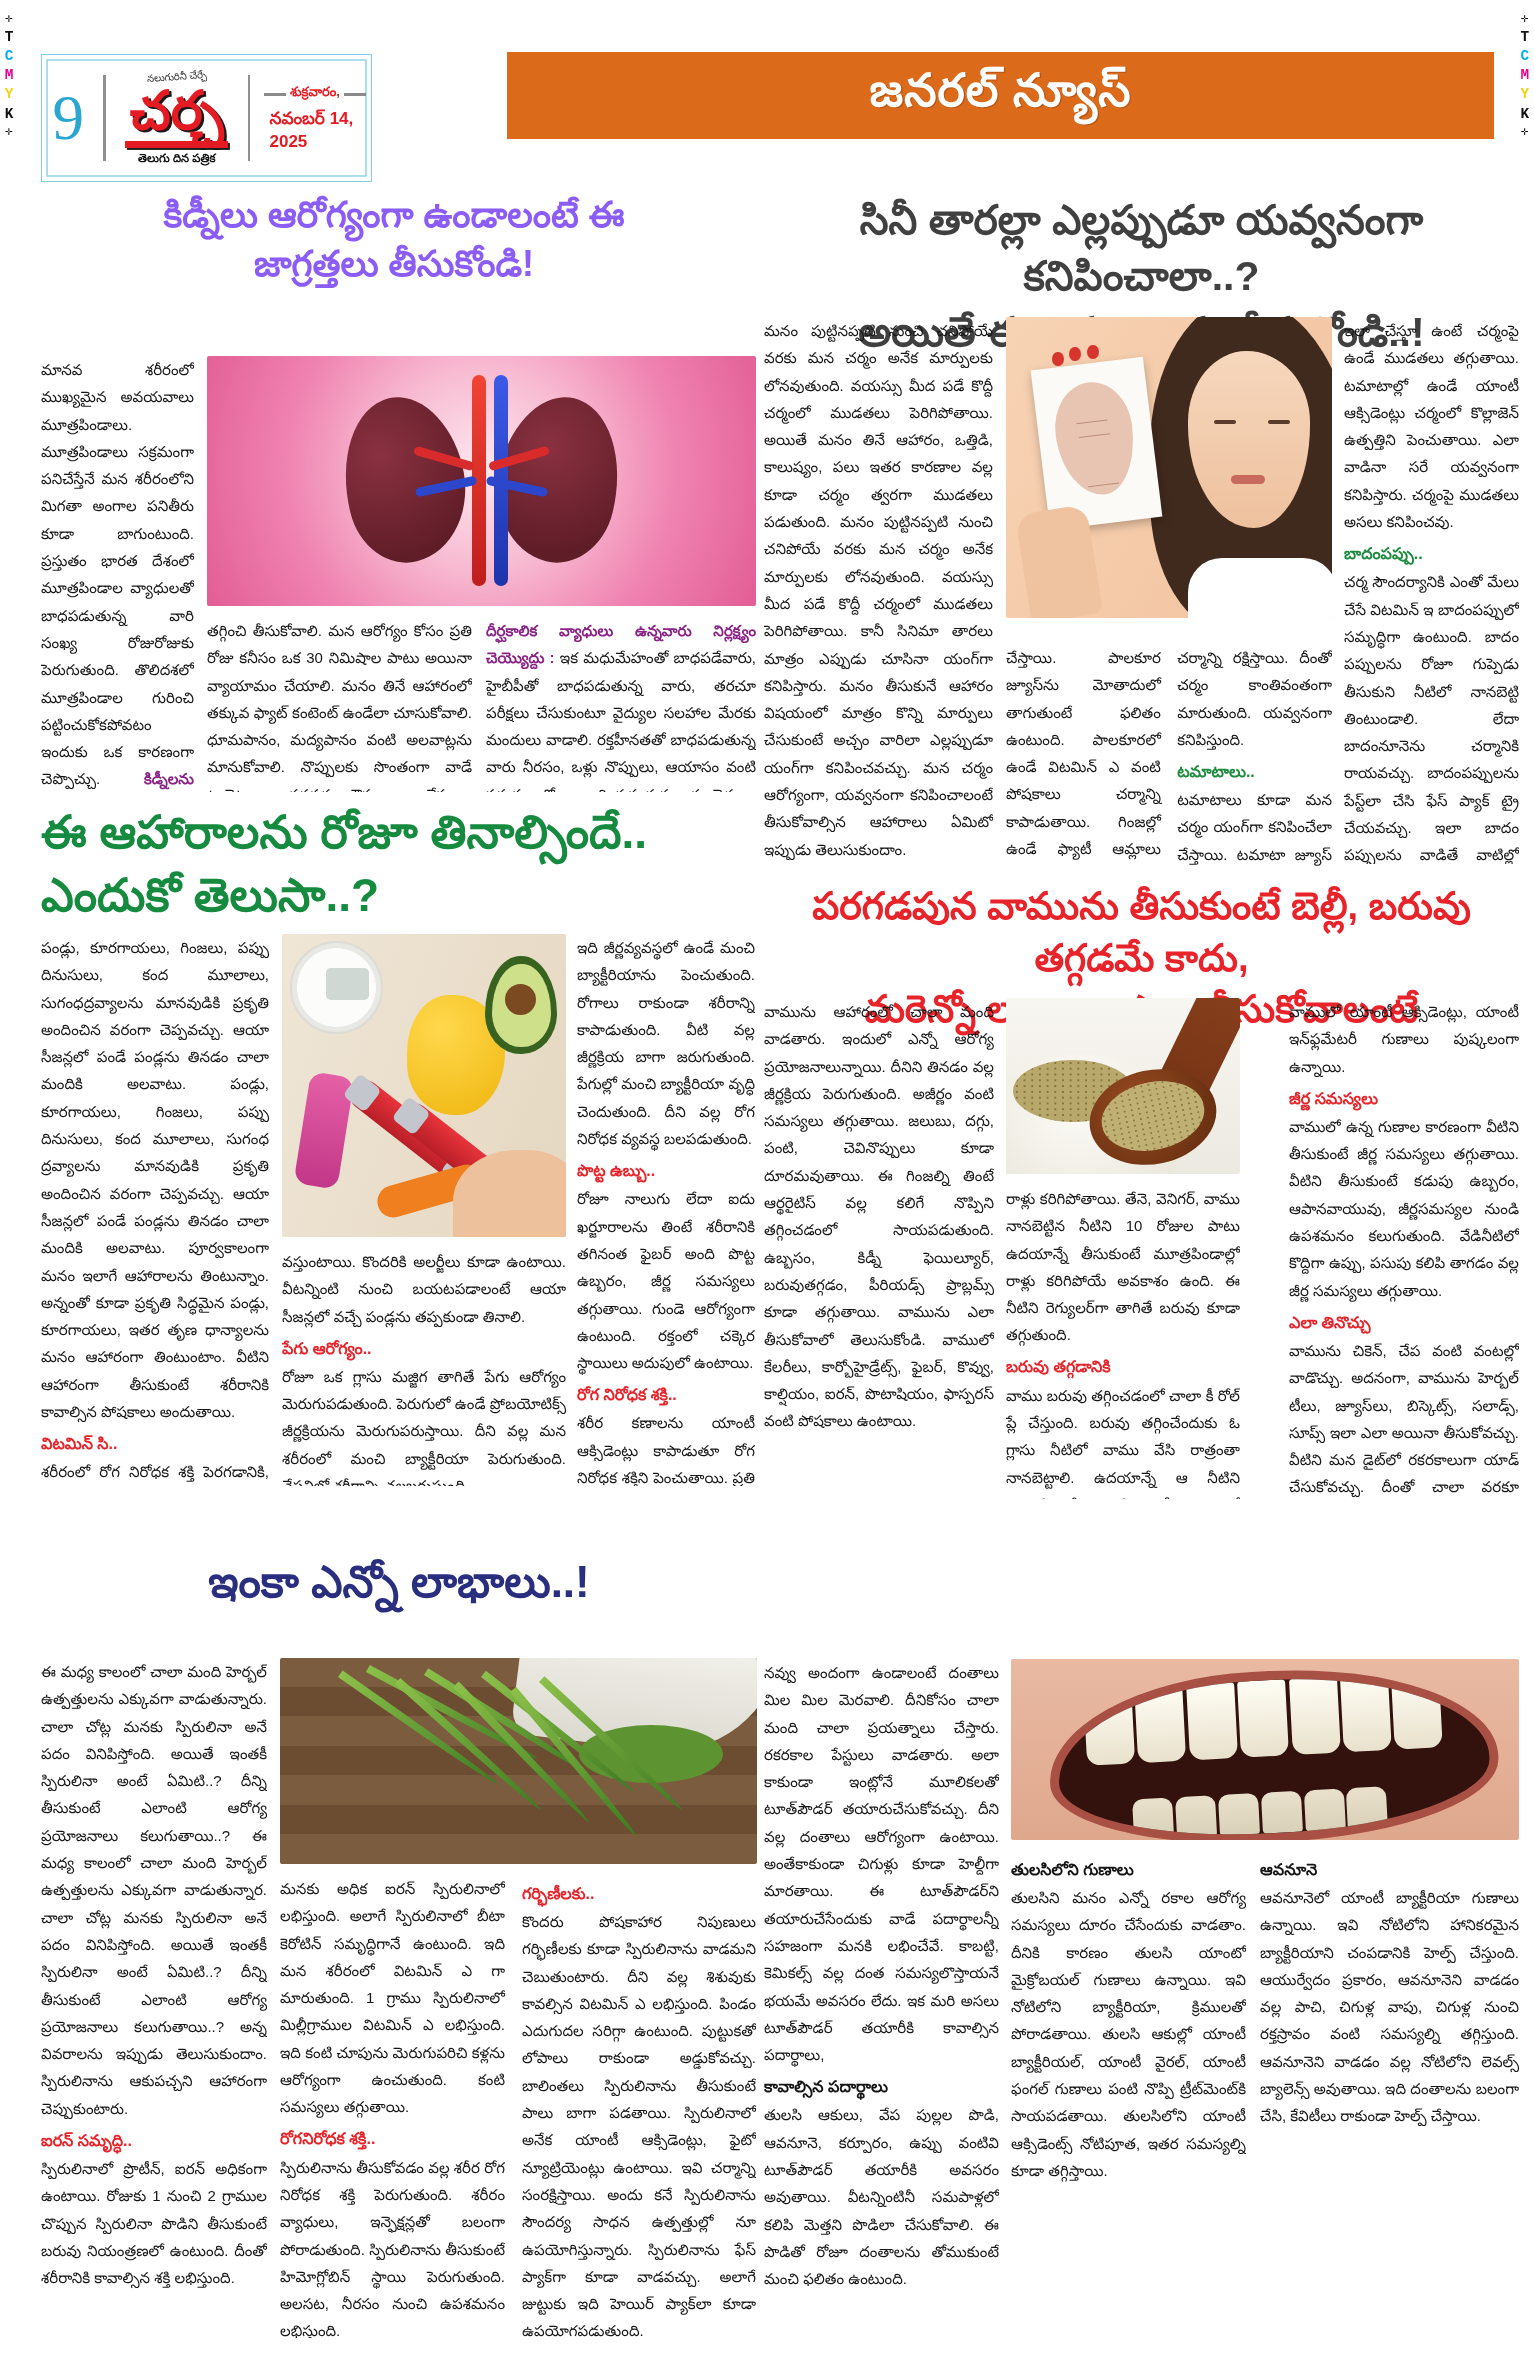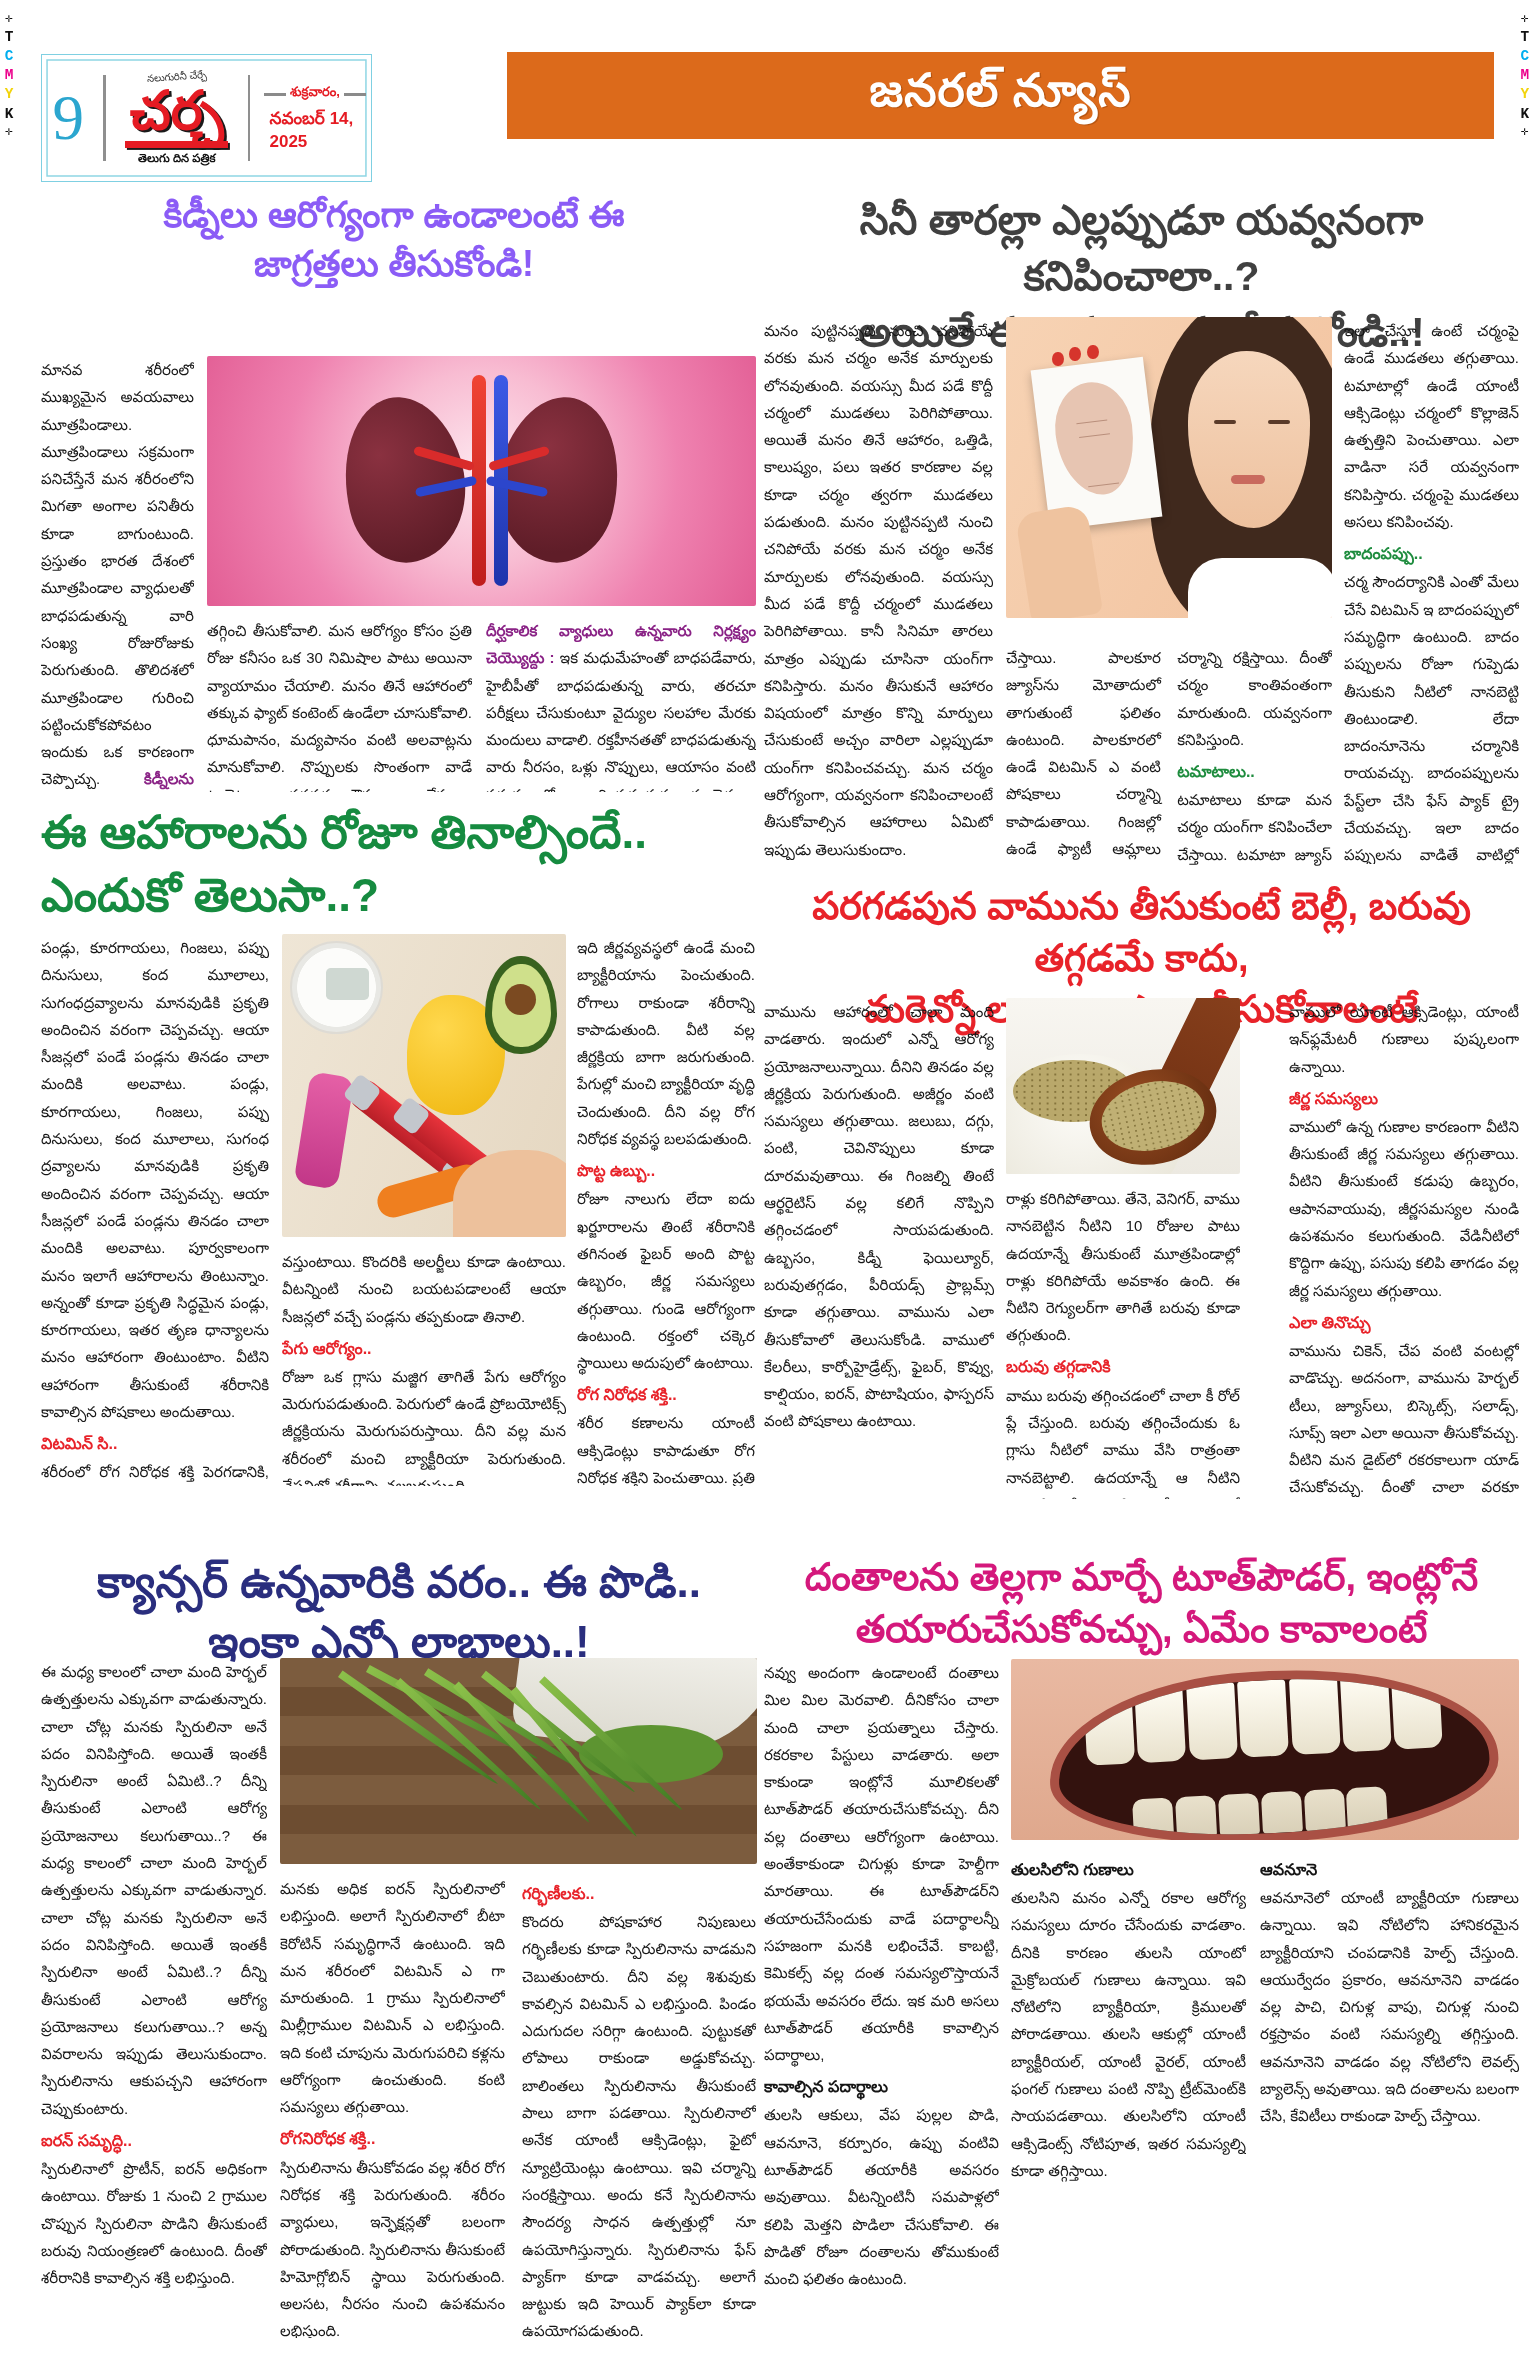--- a/index.html
+++ b/index.html
@@ -265,43 +265,38 @@
     <div class="abs bowl"></div>
     <div class="abs seedsBowl"></div>
     <div class="abs spoon"></div>
     <div class="abs spoonBowl"></div>
     <div class="abs seedsSpoon"></div>
   </div>
   <div class="col" style="left:1006px;top:1185px;width:234px;height:314px;"><span>రాళ్లు కరిగిపోతాయి. తేనె, వెనిగర్, వాము నానబెట్టిన నీటిని 10 రోజుల పాటు ఉదయాన్నే తీసుకుంటే మూత్రపిండాల్లో రాళ్లు కరిగిపోయే అవకాశం ఉంది. ఈ నీటిని రెగ్యులర్‌గా తాగితే బరువు కూడా తగ్గుతుంది.</span> <span class="sub c-red blk">బరువు తగ్గడానికి</span> <span>వాము బరువు తగ్గించడంలో చాలా కీ రోల్ ప్లే చేస్తుంది. బరువు తగ్గించేందుకు ఓ గ్లాసు నీటిలో వాము వేసి రాత్రంతా నానబెట్టాలి. ఉదయాన్నే ఆ నీటిని వడకట్టి, తేనె కలిపి ఖాళీ కడుపుతో తాగాలి.</span> </div>
   <div class="col" style="left:1289px;top:998px;width:230px;height:501px;"><span>వాములో యాంటీ ఆక్సిడెంట్లు, యాంటీ ఇన్‌ఫ్లమేటరీ గుణాలు పుష్కలంగా ఉన్నాయి.</span> <span class="sub c-red blk">జీర్ణ సమస్యలు</span> <span>వాములో ఉన్న గుణాల కారణంగా వీటిని తీసుకుంటే జీర్ణ సమస్యలు తగ్గుతాయి. వీటిని తీసుకుంటే కడుపు ఉబ్బరం, ఆపానవాయువు, జీర్ణసమస్యల నుండి ఉపశమనం కలుగుతుంది. వేడినీటిలో కొద్దిగా ఉప్పు, పసుపు కలిపి తాగడం వల్ల జీర్ణ సమస్యలు తగ్గుతాయి.</span> <span class="sub c-red blk">ఎలా తినొచ్చు</span> <span>వామును చికెన్, చేప వంటి వంటల్లో వాడొచ్చు. అదనంగా, వామును హెర్బల్ టీలు, జ్యూస్‌లు, బిస్కెట్స్, సలాడ్స్, సూప్స్ ఇలా ఎలా అయినా తీసుకోవచ్చు. వీటిని మన డైట్‌లో రకరకాలుగా యాడ్ చేసుకోవచ్చు. దీంతో చాలా వరకూ ఆరోగ్య సమస్యలను దూరం చేసుకోవచ్చు.</span>   </div>
 
   <div class="headline hl-center hl-spirulina">
-    <div>క్యాన్సర్ ఉన్నవారికి వరం.. ఈ పొడి..</div>
     <div>ఇంకా ఎన్నో లాభాలు..!</div>
   </div>
   <div class="col" style="left:41px;top:1658px;width:226px;height:680px;"><span>ఈ మధ్య కాలంలో చాలా మంది హెర్బల్ ఉత్పత్తులను ఎక్కువగా వాడుతున్నారు. చాలా చోట్ల మనకు స్పిరులినా అనే పదం వినిపిస్తోంది. అయితే ఇంతకీ స్పిరులినా అంటే ఏమిటి..? దీన్ని తీసుకుంటే ఎలాంటి ఆరోగ్య ప్రయోజనాలు కలుగుతాయి..? ఈ మధ్య కాలంలో చాలా మంది హెర్బల్ ఉత్పత్తులను ఎక్కువగా వాడుతున్నార. చాలా చోట్ల మనకు స్పిరులినా అనే పదం వినిపిస్తోంది. అయితే ఇంతకీ స్పిరులినా అంటే ఏమిటి..? దీన్ని తీసుకుంటే ఎలాంటి ఆరోగ్య ప్రయోజనాలు కలుగుతాయి..? అన్న వివరాలను ఇప్పుడు తెలుసుకుందాం. స్పిరులినాను ఆకుపచ్చని ఆహారంగా చెప్పుకుంటారు.</span> <span class="sub c-red blk">ఐరన్ సమృద్ధి..</span> <span>స్పిరులినాలో ప్రొటీన్, ఐరన్ అధికంగా ఉంటాయి. రోజుకు 1 నుంచి 2 గ్రాముల చొప్పున స్పిరులినా పొడిని తీసుకుంటే బరువు నియంత్రణలో ఉంటుంది. దీంతో శరీరానికి కావాల్సిన శక్తి లభిస్తుంది.</span> </div>
   <div class="photo ph-spiru" style="left:280px;top:1658px;width:477px;height:206px;">
     <div class="abs mortar"></div>
     <div class="abs greenPow"></div>
     <div class="abs blade" style="left:58px;top:19px;transform:rotate(-55deg);"></div>
     <div class="abs blade" style="left:86px;top:14.4px;transform:rotate(-62deg);"></div>
     <div class="abs blade" style="left:115px;top:26px;transform:rotate(-48deg);"></div>
     <div class="abs blade" style="left:144px;top:17px;transform:rotate(-58deg);"></div>
     <div class="abs blade" style="left:173px;top:29px;transform:rotate(-44deg);"></div>
     <div class="abs blade" style="left:201px;top:19px;transform:rotate(-52deg);"></div>
     <div class="abs blade" style="left:230px;top:34px;transform:rotate(-40deg);"></div>
     <div class="abs blade" style="left:259px;top:24px;transform:rotate(-47deg);"></div>
   </div>
   <div class="col" style="left:280px;top:1875px;width:225px;height:463px;"><span>మనకు అధిక ఐరన్ స్పిరులినాలో లభిస్తుంది. అలాగే స్పిరులినాలో బీటా కెరోటిన్ సమృద్ధిగానే ఉంటుంది. ఇది మన శరీరంలో విటమిన్ ఎ గా మారుతుంది. 1 గ్రాము స్పిరులినాలో మిల్లీగ్రాముల విటమిన్ ఎ లభిస్తుంది. ఇది కంటి చూపును మెరుగుపరిచి కళ్లను ఆరోగ్యంగా ఉంచుతుంది. కంటి సమస్యలు తగ్గుతాయి.</span> <span class="sub c-red blk">రోగనిరోధక శక్తి..</span> <span>స్పిరులినాను తీసుకోవడం వల్ల శరీర రోగ నిరోధక శక్తి పెరుగుతుంది. శరీరం వ్యాధులు, ఇన్ఫెక్షన్లతో బలంగా పోరాడుతుంది. స్పిరులినాను తీసుకుంటే హిమోగ్లోబిన్ స్థాయి పెరుగుతుంది. అలసట, నీరసం నుంచి ఉపశమనం లభిస్తుంది.</span> </div>
   <div class="col" style="left:522px;top:1875px;width:234px;height:463px;"><span class="sub c-red blk">గర్భిణీలకు..</span> <span>కొందరు పోషకాహార నిపుణులు గర్భిణీలకు కూడా స్పిరులినాను వాడమని చెబుతుంటారు. దీని వల్ల శిశువుకు కావల్సిన విటమిన్ ఎ లభిస్తుంది. పిండం ఎదుగుదల సరిగ్గా ఉంటుంది. పుట్టుకతో లోపాలు రాకుండా అడ్డుకోవచ్చు. బాలింతలు స్పిరులినాను తీసుకుంటే పాలు బాగా పడతాయి. స్పిరులినాలో అనేక యాంటీ ఆక్సిడెంట్లు, ఫైటో న్యూట్రియెంట్లు ఉంటాయి. ఇవి చర్మాన్ని సంరక్షిస్తాయి. అందు కనే స్పిరులినాను సౌందర్య సాధన ఉత్పత్తుల్లో నూ ఉపయోగిస్తున్నారు. స్పిరులినాను ఫేస్ ప్యాక్‌గా కూడా వాడవచ్చు. అలాగే జుట్టుకు ఇది హెయిర్ ప్యాక్‌లా కూడా ఉపయోగపడుతుంది.</span> </div>
 
-  <div class="headline hl-center hl-tooth">
-    <div>దంతాలను తెల్లగా మార్చే టూత్‌పౌడర్, ఇంట్లోనే</div>
-    <div>తయారుచేసుకోవచ్చు, ఏమేం కావాలంటే</div>
-  </div>
   <div class="col" style="left:764px;top:1659px;width:235px;height:679px;"><span>నవ్వు అందంగా ఉండాలంటే దంతాలు మిల మిల మెరవాలి. దీనికోసం చాలా మంది చాలా ప్రయత్నాలు చేస్తారు. రకరకాల పేస్టులు వాడతారు. అలా కాకుండా ఇంట్లోనే మూలికలతో టూత్‌పౌడర్ తయారుచేసుకోవచ్చు. దీని వల్ల దంతాలు ఆరోగ్యంగా ఉంటాయి. అంతేకాకుండా చిగుళ్లు కూడా హెల్దీగా మారతాయి. ఈ టూత్‌పౌడర్‌ని తయారుచేసేందుకు వాడే పదార్థాలన్నీ సహజంగా మనకి లభించేవే. కాబట్టి, కెమికల్స్ వల్ల దంత సమస్యలొస్తాయనే భయమే అవసరం లేదు. ఇక మరి అసలు టూత్‌పౌడర్ తయారీకి కావాల్సిన పదార్థాలు,</span> <span class="sub c-dark blk">కావాల్సిన పదార్థాలు</span> <span>తులసి ఆకులు, వేప పుల్లల పొడి, ఆవనూనె, కర్పూరం, ఉప్పు వంటివి టూత్‌పౌడర్ తయారీకి అవసరం అవుతాయి. వీటన్నింటినీ సమపాళ్లలో కలిపి మెత్తని పొడిలా చేసుకోవాలి. ఈ పొడితో రోజూ దంతాలను తోముకుంటే మంచి ఫలితం ఉంటుంది.</span> </div>
   <div class="photo ph-teeth" style="left:1011px;top:1659px;width:508px;height:181px;">
     <div class="abs mouth">
       <div class="abs uteeth">
         <span></span>
           <span></span>
           <span></span>
           <span></span>
           <span></span>
           <span></span>

